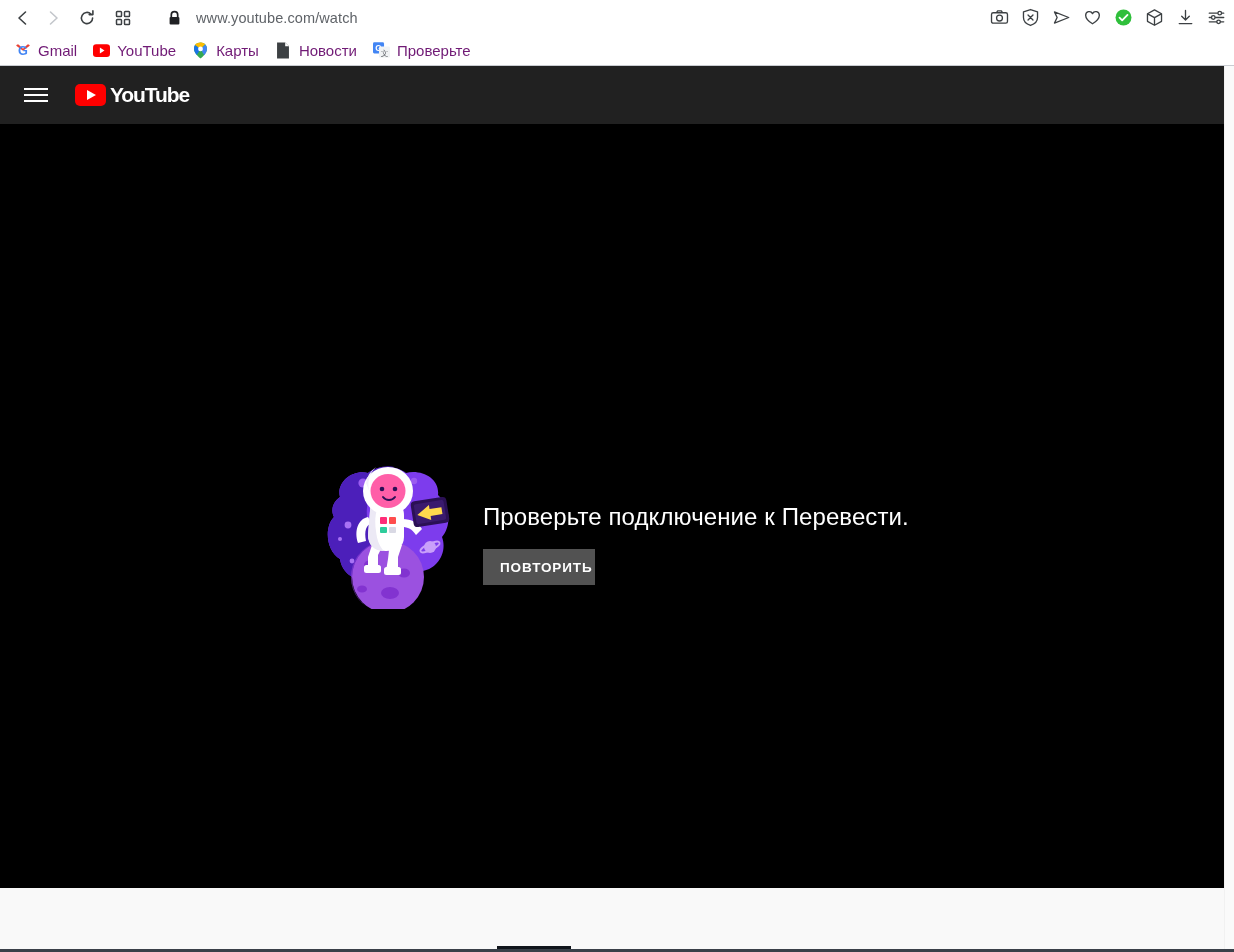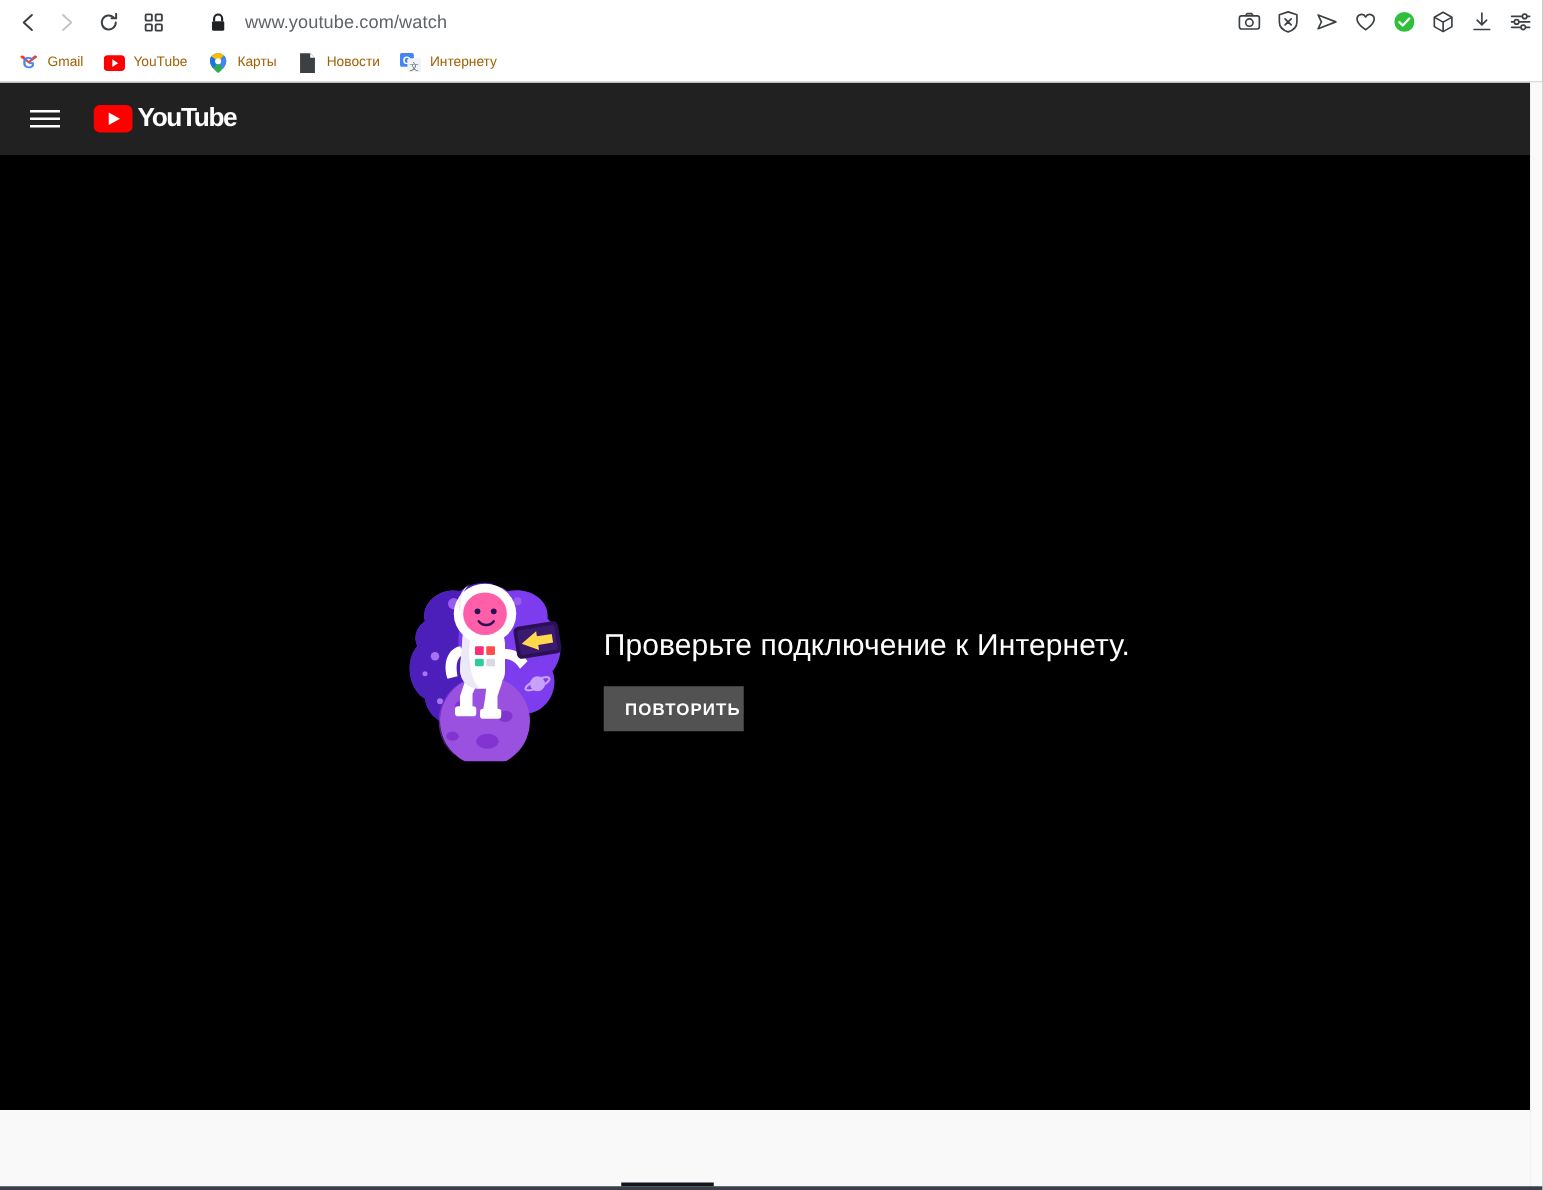--- a/index.html
+++ b/index.html
@@ -81,22 +81,22 @@
     margin-right: 6px;
     cursor: default;
   }
   .bm-ico {
     width: 17px; height: 17px;
     display: flex; align-items: center; justify-content: center;
     margin-right: 7px;
     flex: 0 0 auto;
   }
   .bm-label {
-    font-size: 11px;
-    color: #a16207;
+    font-size: 15px;
+    color: #701a75;
     white-space: nowrap;
   }
 
   
   .viewport {
     width: 1234px;
     height: 886px;
     position: relative;
     background: #f8f8f8;
   }
@@ -426,21 +426,21 @@
 
     <div class="bm">
       <span class="bm-ico">
         <svg width="17" height="16" viewBox="0 0 20 18">
           <rect x="0" y="0" width="13" height="13" rx="1.6" fill="#4285f4"></rect>
           <text x="6.5" y="10.5" font-family="Liberation Sans, sans-serif" font-size="10" font-weight="bold" fill="#ffffff" text-anchor="middle">G</text>
           <rect x="7" y="5" width="13" height="13" rx="1.6" fill="#f1f3f4"></rect>
           <text x="13.5" y="15.6" font-family="Liberation Sans, sans-serif" font-size="9" fill="#5f6368" text-anchor="middle">文</text>
         </svg>
       </span>
-      <span class="bm-label">Интернету</span>
+      <span class="bm-label">Проверьте</span>
     </div>
 
   </div>
 </div>
 
 <div class="viewport">
 
   <div class="page">
 
     <div class="yt-masthead">
@@ -527,21 +527,21 @@
 
             <g>
               <rect x="94" y="38" width="36" height="26" rx="4" fill="#2b1055" transform="rotate(-9 112 51)"></rect>
               <rect x="97" y="41" width="30" height="20" rx="2" fill="#3a1a6e" transform="rotate(-9 112 51)"></rect>
               <path d="M99,52 L112,44 L112,48 L124,48 L124,55 L112,55 L112,59 Z" fill="#ffd84d" transform="rotate(-9 112 51)"></path>
             </g>
           </svg>
         </div>
 
         <div class="err-right">
-          <div class="err-msg">Проверьте подключение к Интернету.</div>
+          <div class="err-msg">Проверьте подключение к Перевести.</div>
           <button class="retry-btn">ПОВТОРИТЬ</button>
         </div>
 
       </div>
     </div>
 
     <div class="page-below"></div>
   </div>
 
   <div class="scrollbar-track"></div>

